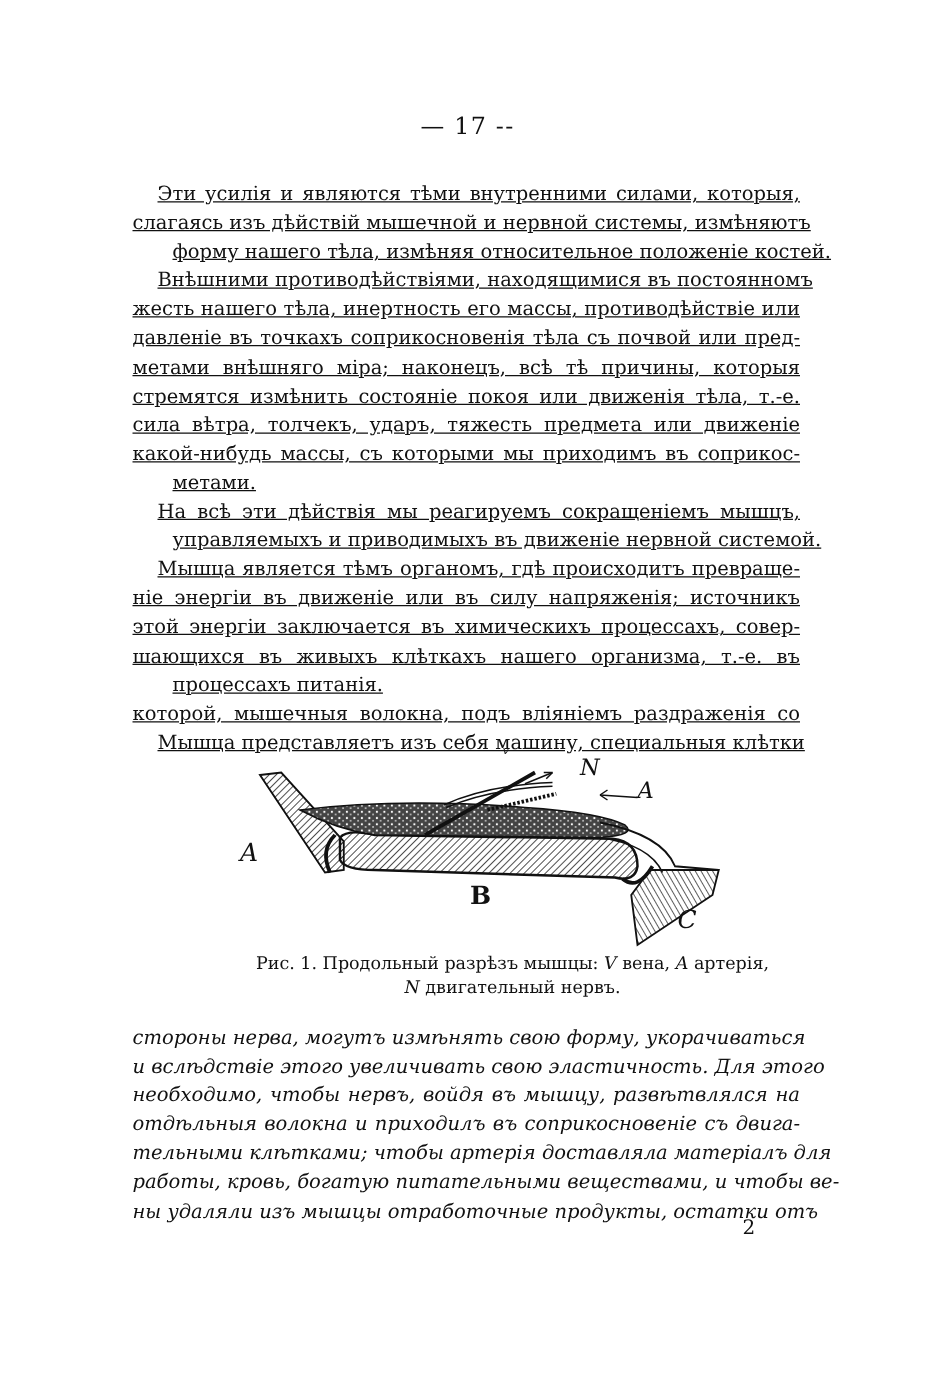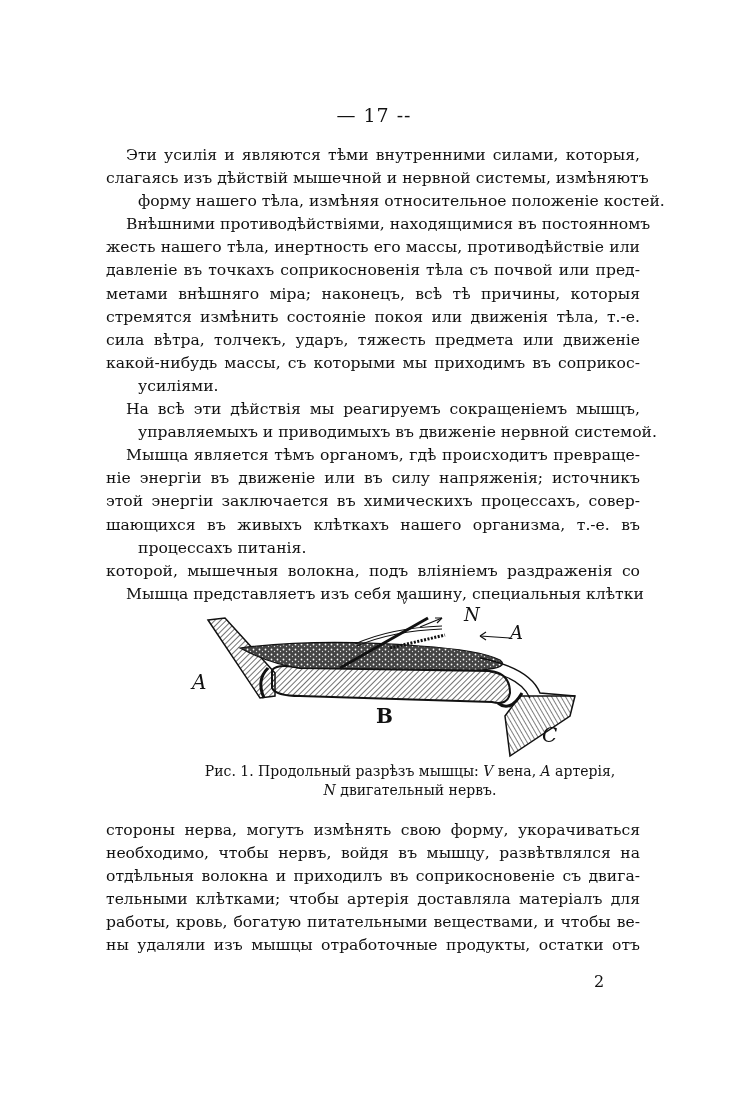--- a/index.html
+++ b/index.html
@@ -1,26 +1,26 @@
 <!DOCTYPE html>
 <html><head>
 <meta charset="utf-8">
 <style>
   html, body { margin: 0; padding: 0; background: #ffffff; }
   body { width: 748px; height: 1100px; position: relative; overflow: hidden;
          font-family: "DejaVu Serif", "Liberation Serif", serif; color: #111; }
-  .page-header { position: absolute; top: 104px; left: 0; width: 748px; text-align: center;
+  .page-header { position: absolute; top: 90px; left: 0; width: 748px; text-align: center;
                  font-size: 19px; letter-spacing: 1px; }
   .text-block { position: absolute; left: 106px; width: 534px;
                 font-size: 15.6px; line-height: 23.1px; text-align: justify; }
   .line { display: block; text-align: justify; text-align-last: justify; white-space: nowrap; height: 23.1px; }
   .line.last { text-align-last: left; margin-left: 32px; }
   .line.indent { padding-left: 20px; }
-  #block1 { top: 144px; }
-  #block2 { top: 819px; }
+  #block1 { top: 144px; text-decoration: underline; }
+  #block2 { top: 819px; font-style: italic; }
   .figure { position: absolute; left: 180px; top: 598px; width: 400px; height: 165px; }
   .caption { position: absolute; top: 762px; left: 16px; width: 748px; text-align: center;
              font-size: 14px; line-height: 19px; margin-left: 20px; }
   .caption i { font-style: italic; }
   .folio { position: absolute; top: 972px; left: 594px; font-size: 16px; }
   .fig-label { position: absolute; font-family: "DejaVu Serif", serif; font-style: italic; font-size: 20px; }
 </style>
 </head>
 <body>
 
@@ -30,21 +30,21 @@
   <span class="line indent">Эти усилія и являются тѣми внутренними силами, которыя,</span>
   <span class="line">слагаясь изъ дѣйствій мышечной и нервной системы, измѣняютъ</span>
   <span class="line last">форму нашего тѣла, измѣняя относительное положеніе костей.</span>
   <span class="line indent">Внѣшними противодѣйствіями, находящимися въ постоянномъ</span>
   <span class="line">жесть нашего тѣла, инертность его массы, противодѣйствіе или</span>
   <span class="line">давленіе въ точкахъ соприкосновенія тѣла съ почвой или пред-</span>
   <span class="line">метами внѣшняго міра; наконецъ, всѣ тѣ причины, которыя</span>
   <span class="line">стремятся измѣнить состояніе покоя или движенія тѣла, т.-е.</span>
   <span class="line">сила вѣтра, толчекъ, ударъ, тяжесть предмета или движеніе</span>
   <span class="line">какой-нибудь массы, съ которыми мы приходимъ въ соприкос-</span>
-  <span class="line last">усиліями.</span>
+  <span class="line last">метами.</span>
   <span class="line indent">На всѣ эти дѣйствія мы реагируемъ сокращеніемъ мышцъ,</span>
   <span class="line last">управляемыхъ и приводимыхъ въ движеніе нервной системой.</span>
   <span class="line indent">Мышца является тѣмъ органомъ, гдѣ происходитъ превраще-</span>
   <span class="line">ніе энергіи въ движеніе или въ силу напряженія; источникъ</span>
   <span class="line">этой энергіи заключается въ химическихъ процессахъ, совер-</span>
   <span class="line">шающихся въ живыхъ клѣткахъ нашего организма, т.-е. въ</span>
   <span class="line last">процессахъ питанія.</span>
   <span class="line">которой, мышечныя волокна, подъ вліяніемъ раздраженія со</span>
   <span class="line indent">Мышца представляетъ изъ себя машину, специальныя клѣтки</span>
 </div>
@@ -100,20 +100,21 @@
   <span class="fig-label" style="left:222px; top:-2px; font-size:9px;">v</span>
 </div>
 
 <div class="caption">
   <div><span>Рис. 1. Продольный разрѣзъ мышцы: </span><i>V</i><span> вена, </span><i>A</i><span> артерія,</span></div>
   <div><i>N</i><span> двигательный нервъ.</span></div>
 </div>
 
 <div class="text-block" id="block2">
   <span class="line">стороны нерва, могутъ измѣнять свою форму, укорачиваться</span>
+  <span class="line">и вслѣдствіе этого увеличивать свою эластичность. Для этого</span>
   <span class="line">необходимо, чтобы нервъ, войдя въ мышцу, развѣтвлялся на</span>
   <span class="line">отдѣльныя волокна и приходилъ въ соприкосновеніе съ двига-</span>
   <span class="line">тельными клѣтками; чтобы артерія доставляла матеріалъ для</span>
   <span class="line">работы, кровь, богатую питательными веществами, и чтобы ве-</span>
   <span class="line">ны удаляли изъ мышцы отработочные продукты, остатки отъ</span>
 </div>
 
 <div class="folio">2</div>
 
 </body></html>

